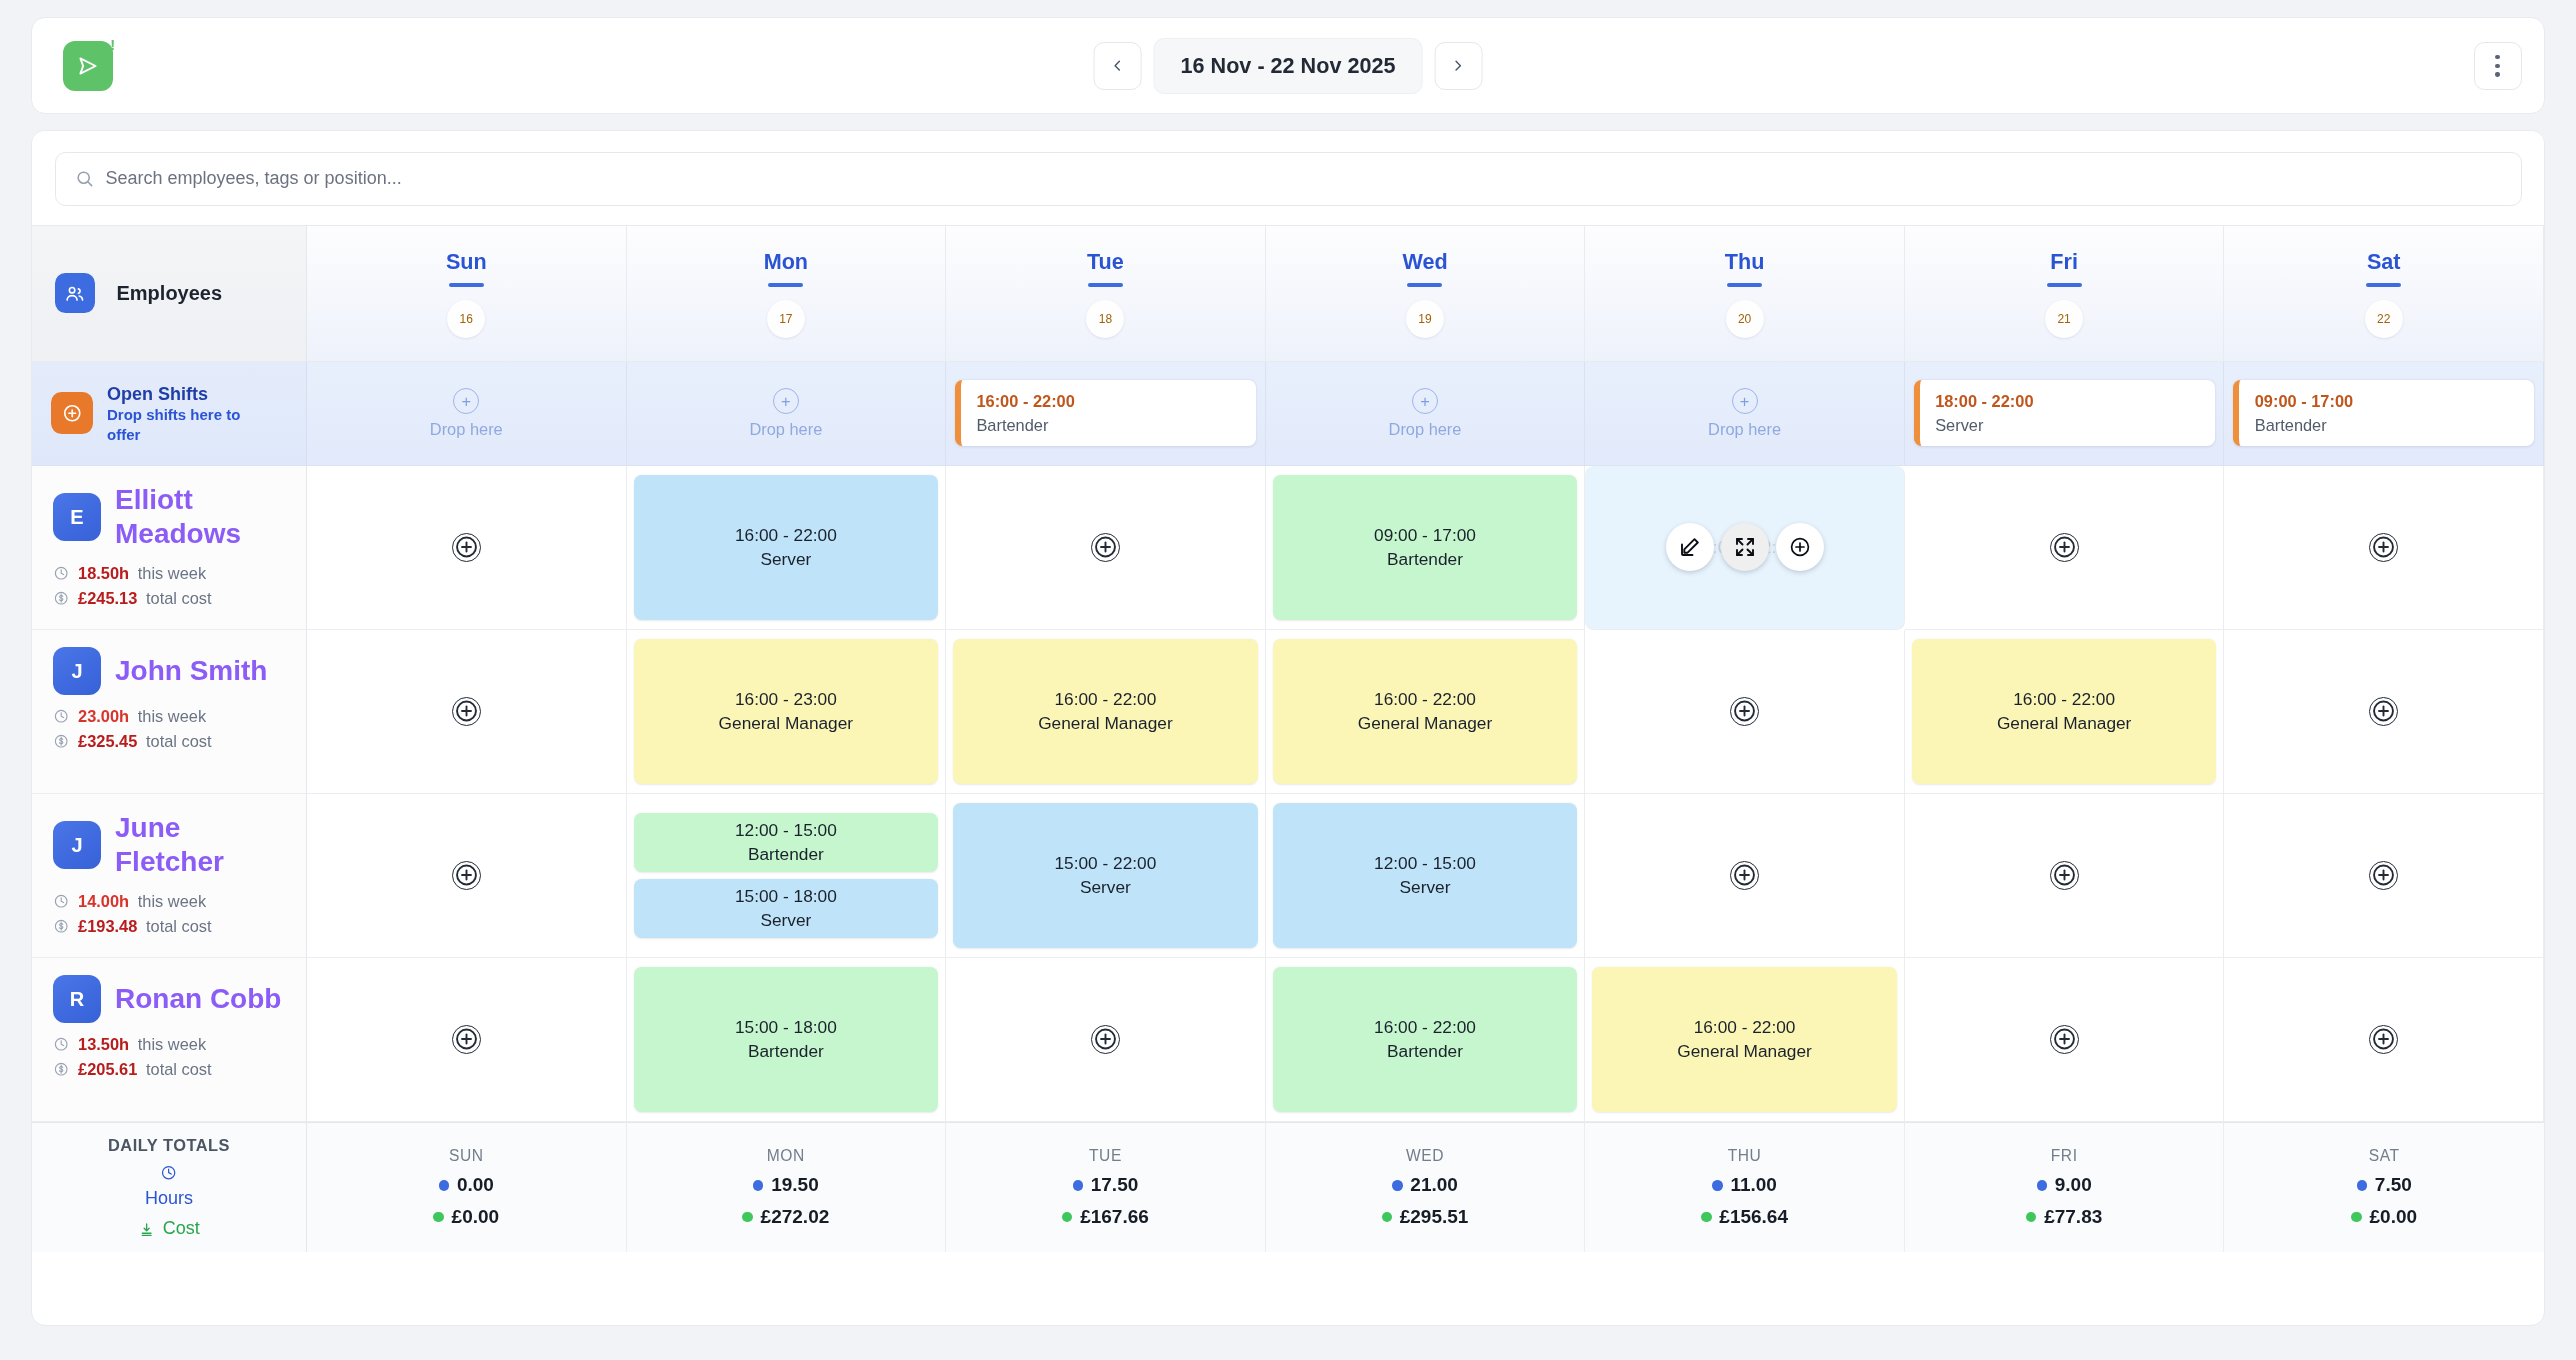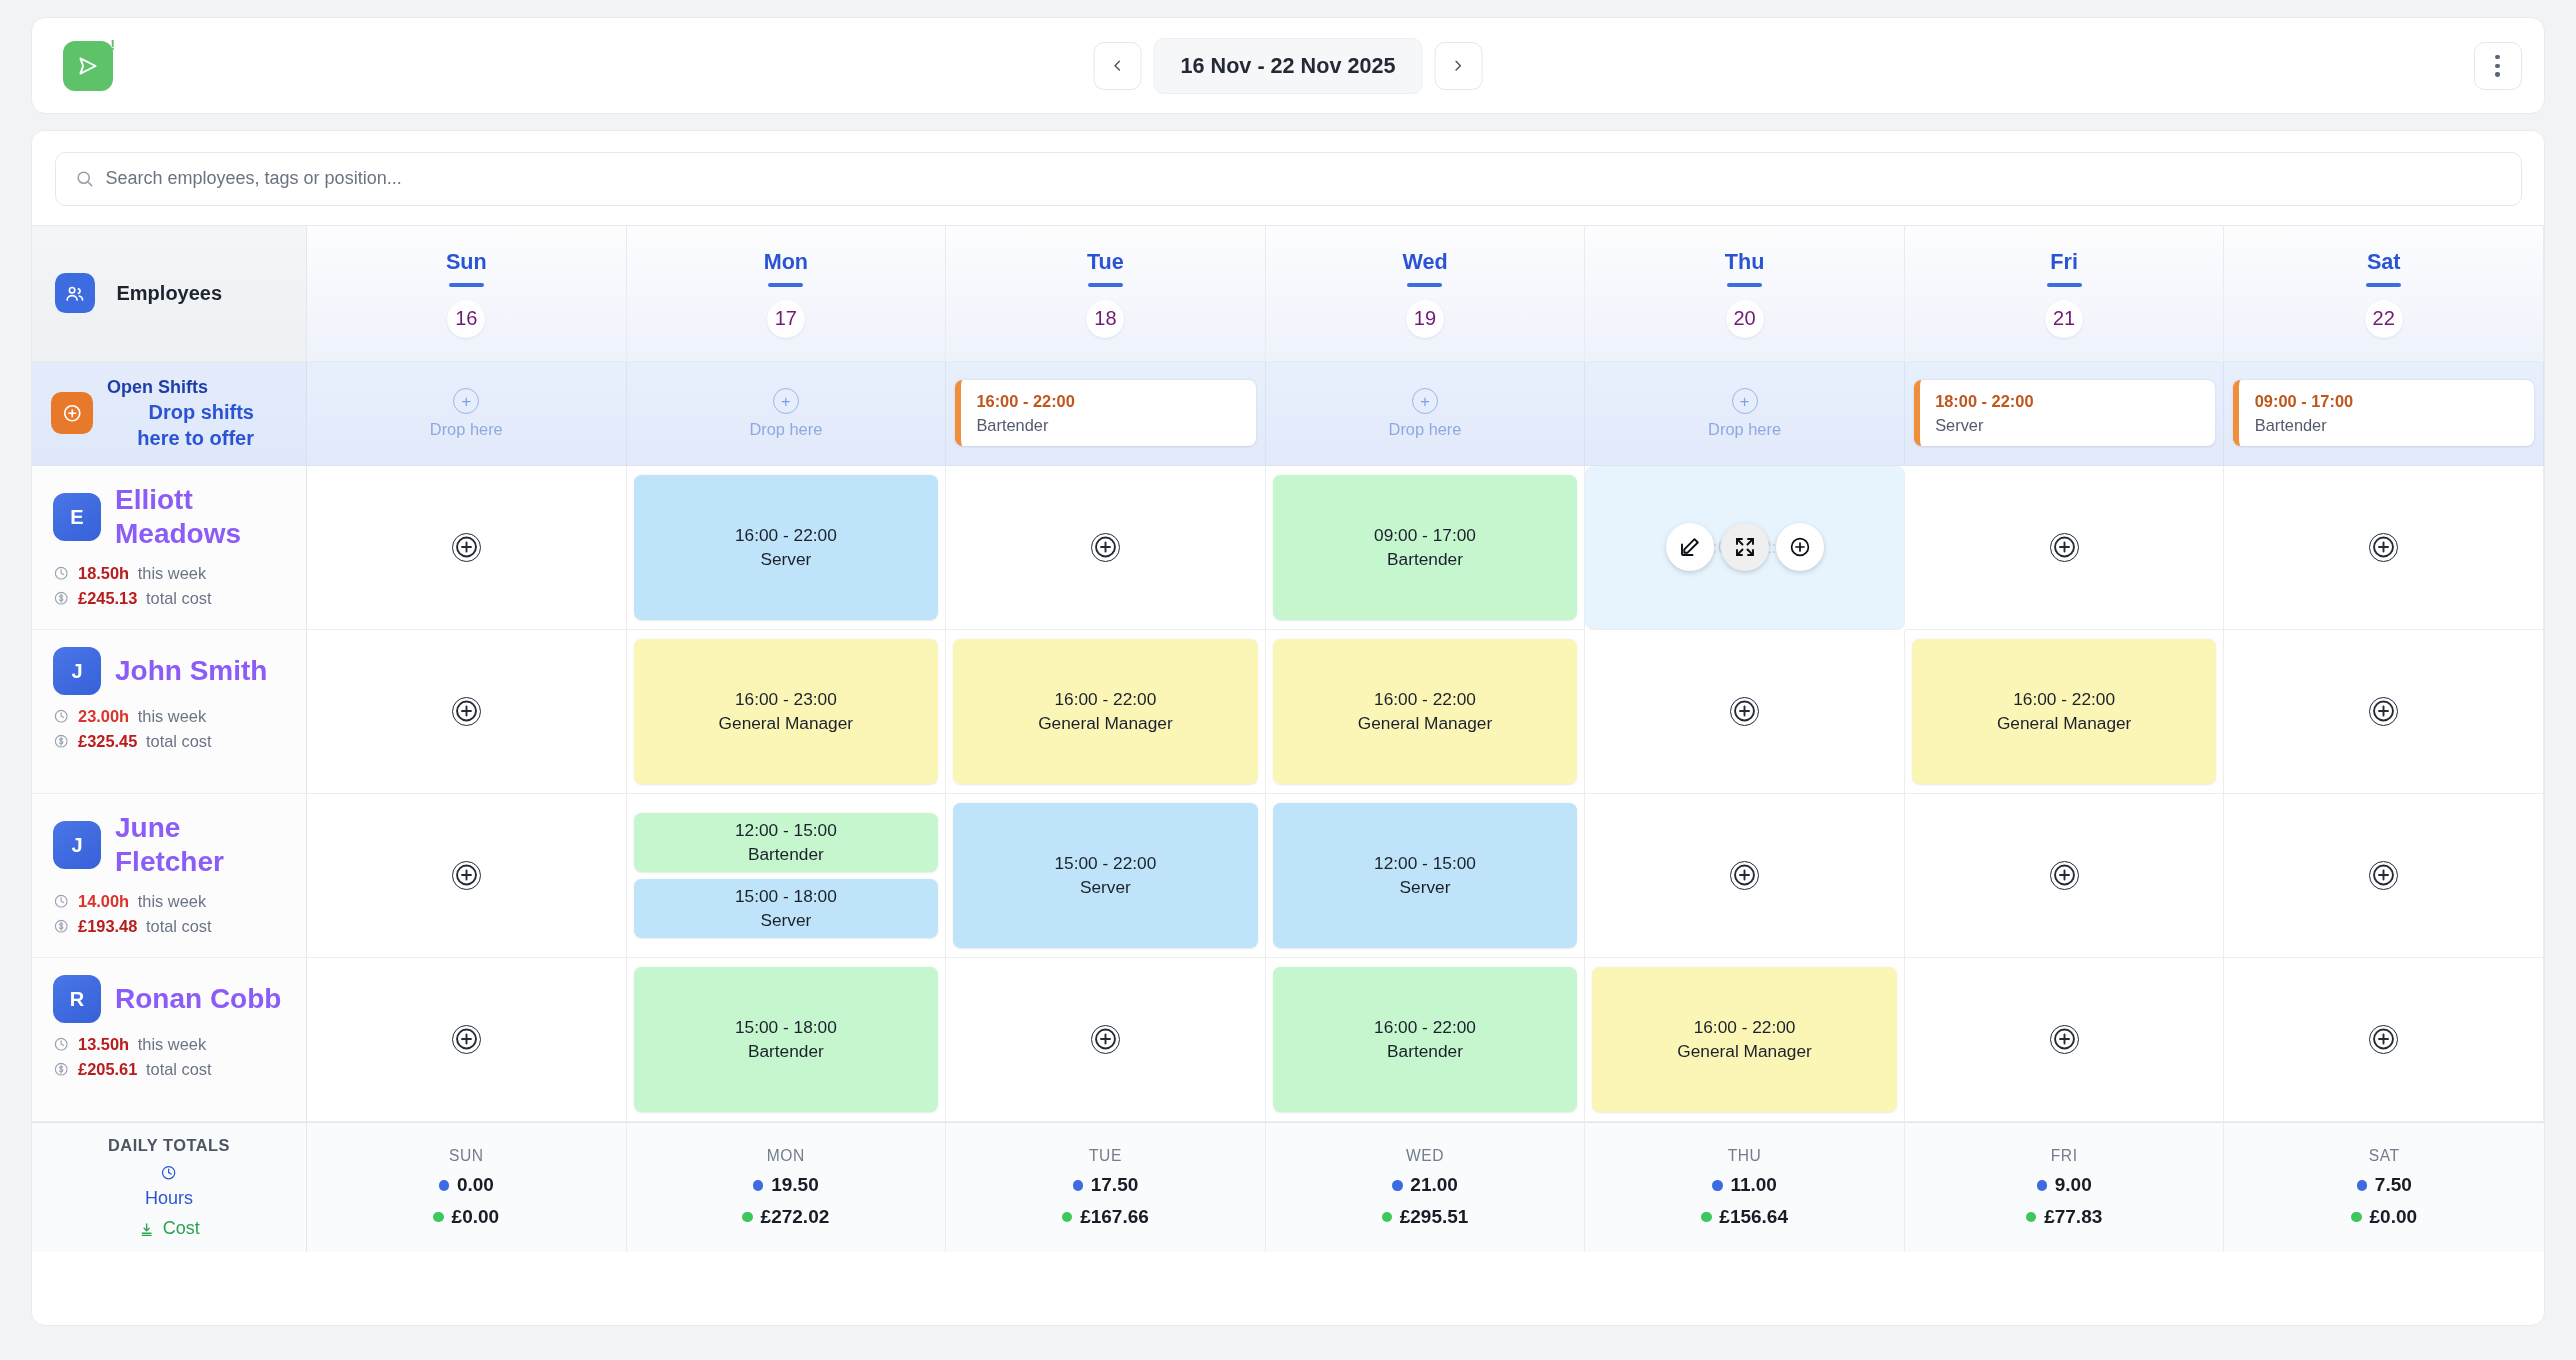--- a/index.html
+++ b/index.html
@@ -114,37 +114,37 @@
     display: flex; flex-direction: column; align-items: center; justify-content: center;
     gap: 3.5px;
   }
   .hdr-day:last-child { border-right: none; }
   .dname { font-size: 21.6px; font-weight: 700; color: #2b54d4; }
   .dunder { width: 35px; height: 4.3px; border-radius: 2.6px; background: #3d6ce0; margin-top: 4.3px; }
   .dnum {
     margin-top: 9.5px; width: 38px; height: 38px; border-radius: 50%;
     background: #fefeff; box-shadow: 0 0.9px 2.6px rgba(40,50,80,.10);
     display:flex; align-items:center; justify-content:center;
-    font-size: 20px; color: #701a75;
+    font-size: 12px; color: #a16207;
   }
 
   
   .open-label {
     background: linear-gradient(180deg,#e4ecfb 0%, #dfe8fa 100%);
     border-bottom: 0.9px solid #dbe3f3; border-right: 0.9px solid #d6dff0;
     display:flex; align-items:center; gap: 14px; padding: 0 19px;
     height: 104px;
   }
   .open-icon {
     width: 42px; height: 42px; border-radius: 10.4px; background: #e8792a;
     display:flex; align-items:center; justify-content:center; flex:none;
   }
   .open-icon svg { width: 22.5px; height: 22.5px; }
   .open-title { font-size: 18px; font-weight: 700; color: #1f3ea8; line-height: 1.25; }
-  .open-sub { font-size: 20px; font-weight: 700; color: #2b54d4; line-height: 1.3; max-width: 147px; text-align: right; }
+  .open-sub { font-size: 15px; font-weight: 700; color: #2b54d4; line-height: 1.3; max-width: 147px; }
 
   .open-cell {
     background: linear-gradient(180deg,#e8effc 0%, #e2eafb 100%);
     border-bottom: 0.9px solid #dbe3f3; border-right: 0.9px solid #dae2f1;
     height: 104px; display:flex; align-items:center; justify-content:center;
     padding: 0 8.7px; position: relative;
   }
   .open-cell:last-child { border-right: none; }
   .drop-ph { display:flex; flex-direction:column; align-items:center; gap:6px; }
   .drop-circle {

